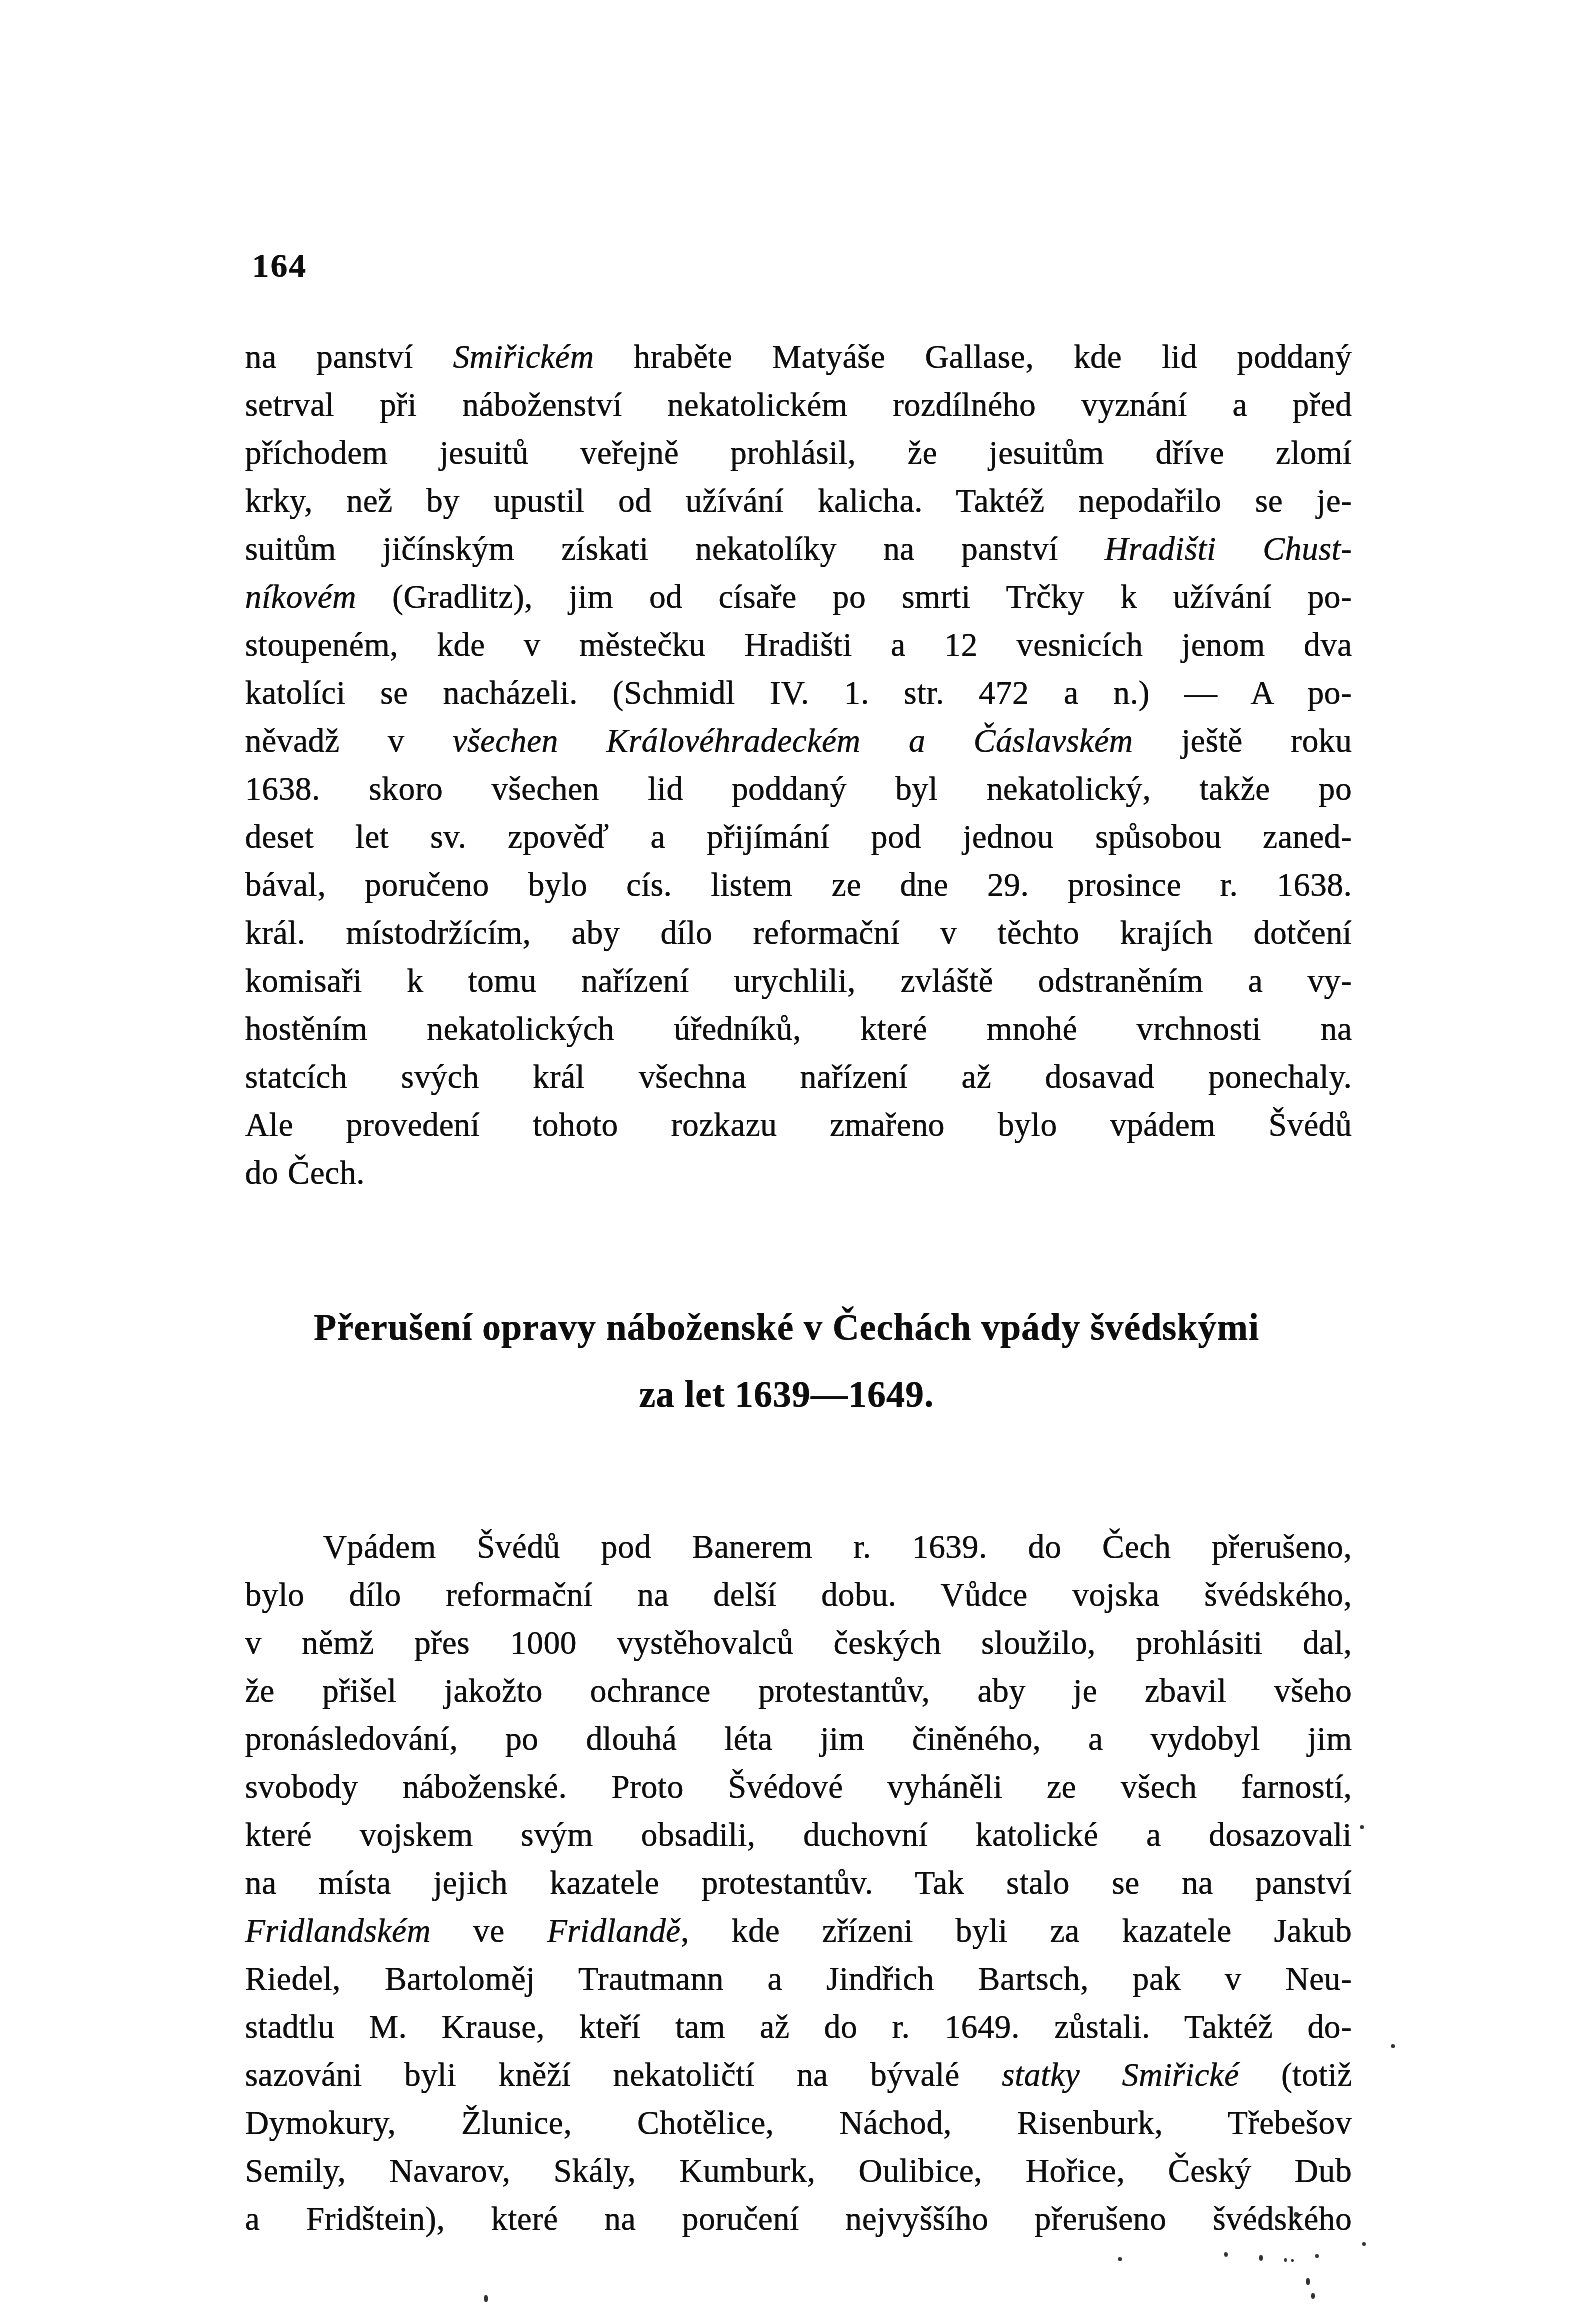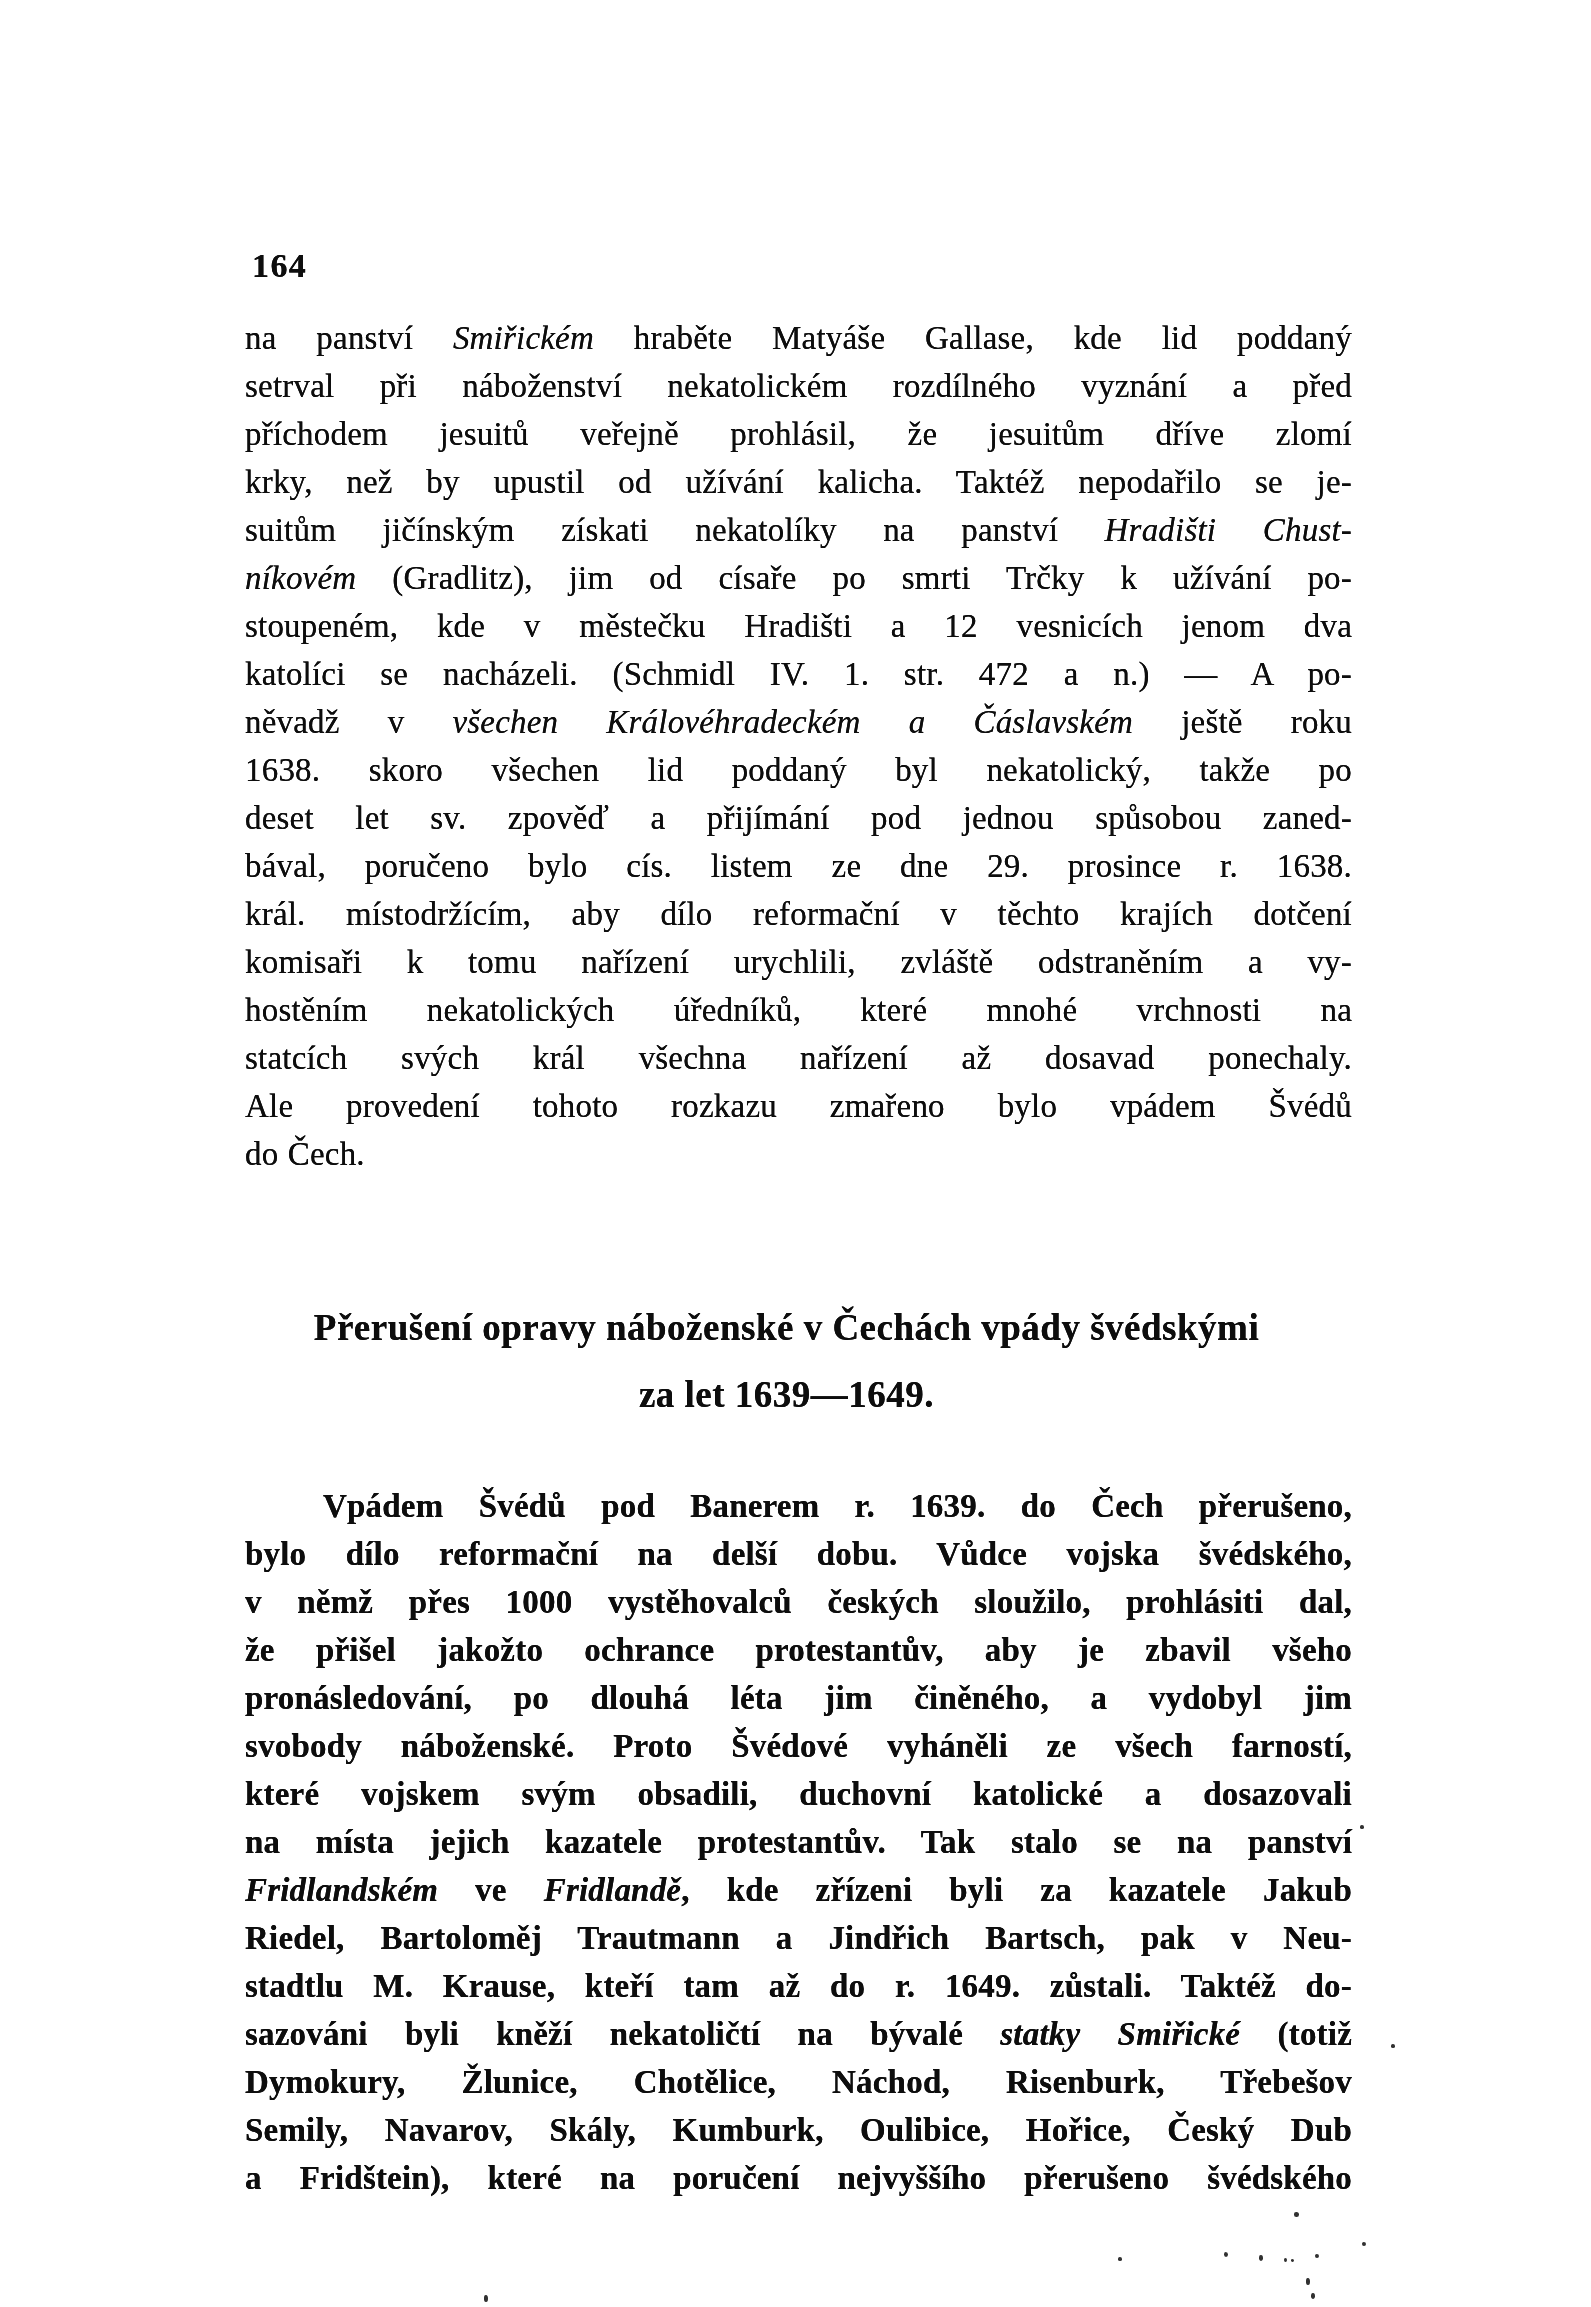--- a/index.html
+++ b/index.html
@@ -23,22 +23,22 @@
     font-size:34px;
     font-weight:700;
     letter-spacing:1.4px;
     text-shadow:0 0 0.5px currentColor;
   }
   .col{
     position:absolute;
     left:245px;
     width:1107px;
   }
-  #para1{ top:314px; }
-  #para2{ top:1482px;font-weight:bold; }
+  #para1{ top:333px; }
+  #para2{ top:1523px; }
   .line{
     font-size:33px;
     line-height:48px;
     height:48px;
     text-align:justify;
     text-align-last:justify;
     letter-spacing:0.2px;
     word-spacing:0.9px;
     text-shadow:0 0 0.5px currentColor;
     white-space:normal;

